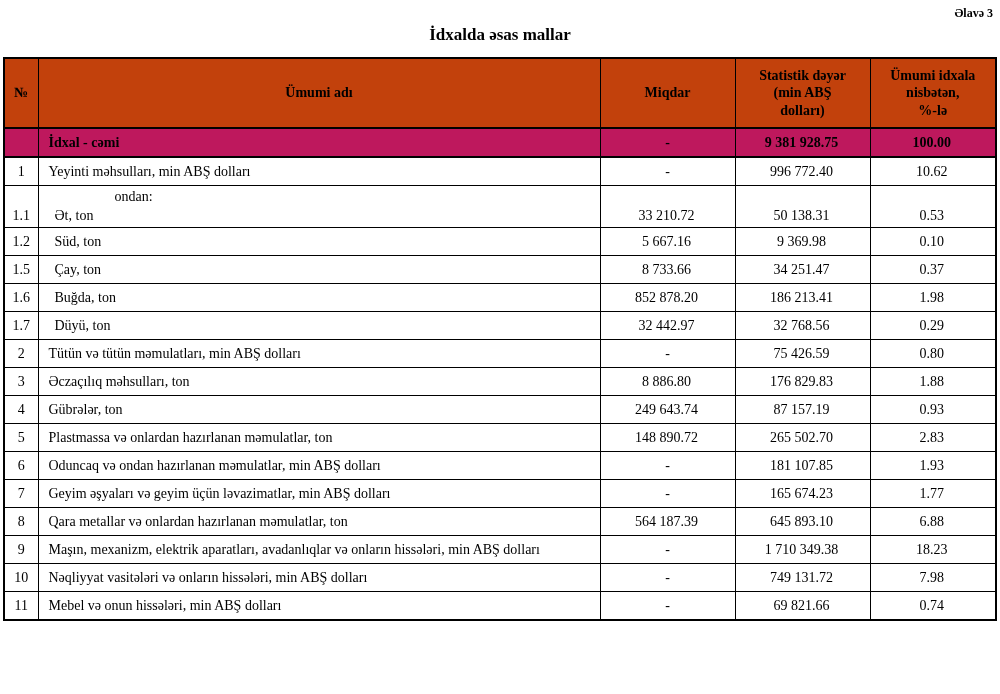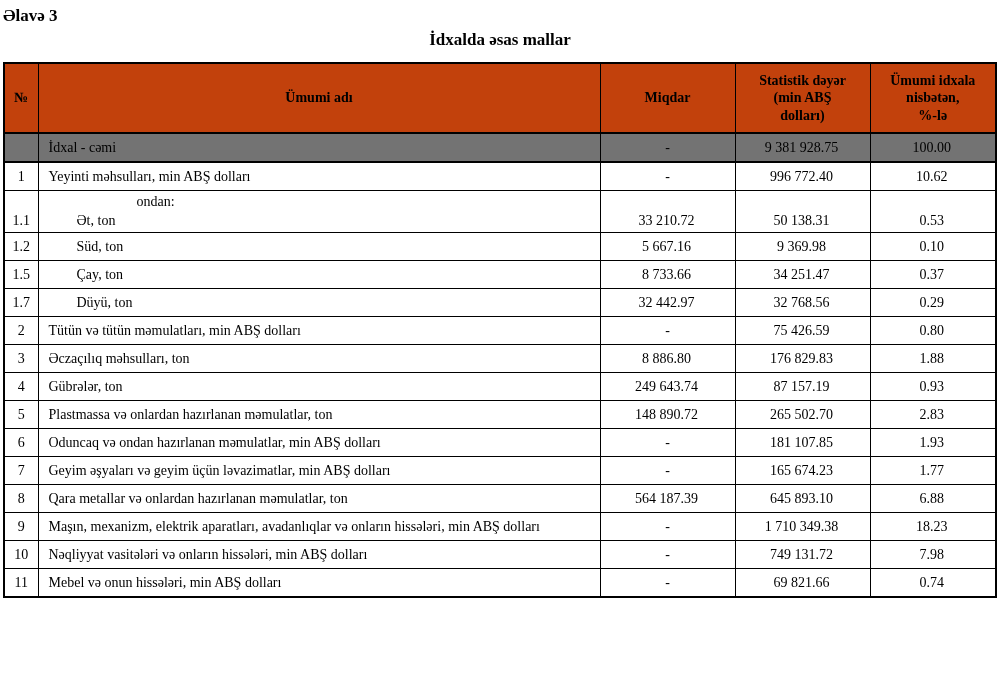--- a/index.html
+++ b/index.html
@@ -10,23 +10,23 @@
     color: #000;
   }
   .page {
     width: 1000px;
     height: 694px;
     box-sizing: border-box;
     padding: 4px 3px 0 3px;
     overflow: hidden;
   }
   .appendix {
-    text-align: left;
-    font-weight: bold;
-    font-size: 17px;
+    text-align: right;
+    font-weight: bold;
+    font-size: 12px;
     padding: 2px 4px 0 0;
   }
   .doc-title {
     text-align: center;
     font-weight: bold;
     font-size: 17px;
     margin: 4px 0 12px 0;
   }
   table.main-table {
     width: 100%;
@@ -48,27 +48,27 @@
   thead th {
     background: #c2410c;
     font-weight: bold;
     text-align: center;
     white-space: pre-line;
     height: 62px;
     border-bottom: 2px solid #000;
     line-height: 1.25;
   }
   tr.total-row td {
-    background: #737373;
-    font-weight: normal;
+    background: #be185d;
+    font-weight: bold;
     border-bottom: 2px solid #000;
   }
   td.cell-num { text-align: center; }
   td.cell-name { text-align: left; padding-left: 10px; }
-  tr.sub td.cell-name { padding-left: 38px; }
+  tr.sub td.cell-name { padding-left: 16px; }
   td.cell-qty, td.cell-val, td.cell-share {
     text-align: center;
     padding-right: 8px;
   }
   td.dash { text-align: center; padding-right: 6px; }
   tr.has-pre td { vertical-align: bottom; }
   .pre-label {
     padding-left: 60px;
     padding-bottom: 3px;
   }
@@ -144,20 +144,30 @@
     <td class="cell-num">1.5</td>
     <td class="cell-name">
 
       <div>Çay, ton</div>
     </td>
     <td class="cell-qty">8 733.66</td>
     <td class="cell-val">34 251.47</td>
     <td class="cell-share">0.37</td>
   </tr>
         <tr class="sub">
+    <td class="cell-num">1.6</td>
+    <td class="cell-name">
+
+      <div>Buğda, ton</div>
+    </td>
+    <td class="cell-qty">852 878.20</td>
+    <td class="cell-val">186 213.41</td>
+    <td class="cell-share">1.98</td>
+  </tr>
+        <tr class="sub">
     <td class="cell-num">1.7</td>
     <td class="cell-name">
 
       <div>Düyü, ton</div>
     </td>
     <td class="cell-qty">32 442.97</td>
     <td class="cell-val">32 768.56</td>
     <td class="cell-share">0.29</td>
   </tr>
         <tr>

